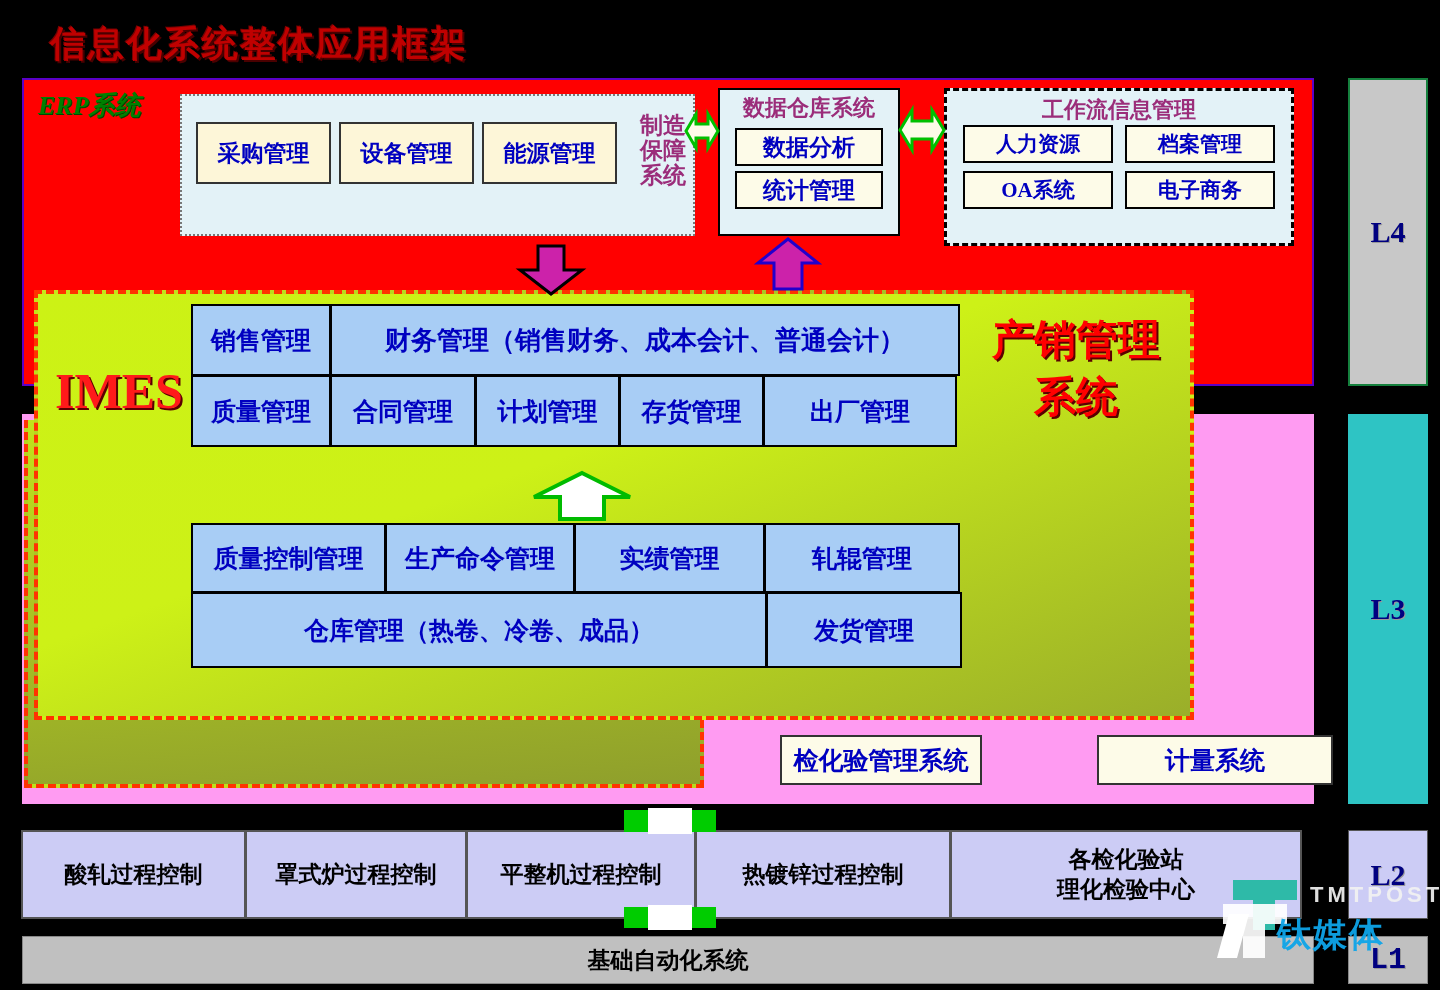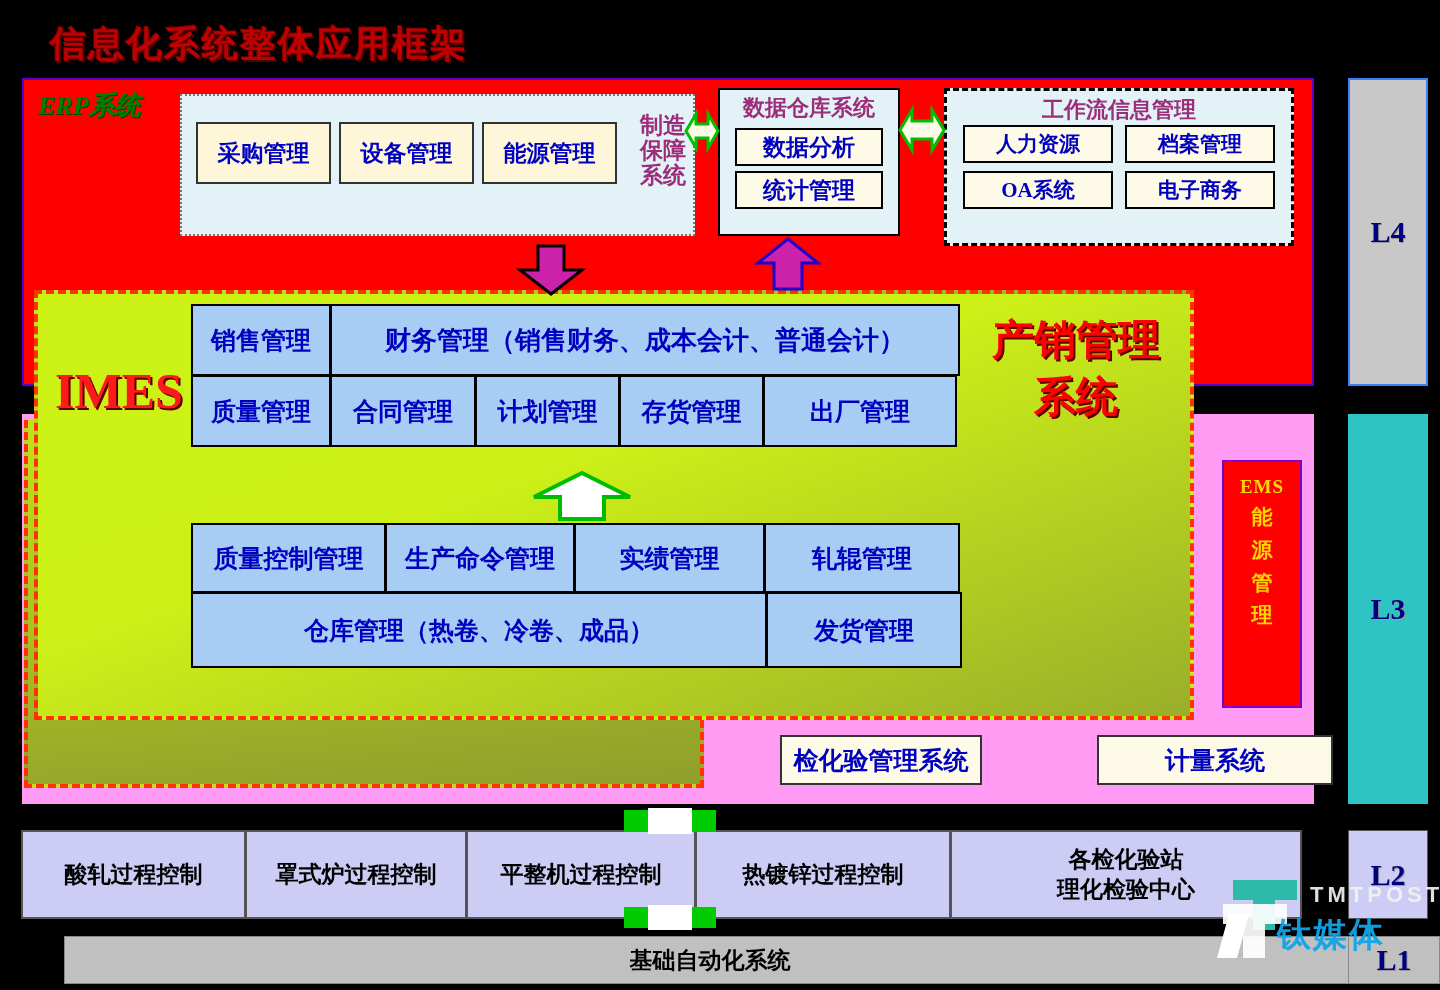--- a/index.html
+++ b/index.html
@@ -179,34 +179,33 @@
     font-family:"Liberation Serif","DejaVu Serif",serif;
   }
 
   
   #l1-row{
     position:absolute; left:22px; top:936px; width:1292px; height:48px;
     background:#c0c0c0; border:1px solid #888;
     display:flex; align-items:center; justify-content:center;
     color:#000; font-size:23px; font-weight:bold;
     font-family:"Liberation Serif","DejaVu Serif",serif;
-    margin-left:42px;
   }
 
   
   .lvl{
     position:absolute; display:flex; align-items:center; justify-content:center;
     font-size:30px; font-weight:bold; color:#000080;
     font-family:"Liberation Serif","DejaVu Serif",serif;
     text-shadow:1px 1px 0 #999;
   }
-  #lvl-l4{ left:1348px; top:78px; width:80px; height:308px; background:#c8c8c8; border:2px solid #3b82f6;}
+  #lvl-l4{ left:1348px; top:78px; width:80px; height:308px; background:#c8c8c8; border:2px solid #15803d;}
   #lvl-l3{ left:1348px; top:414px; width:80px; height:390px; background:#2ec4c4; }
   #lvl-l2{ left:1348px; top:830px; width:80px; height:89px;  background:#ccccf5; border:1px solid #555;}
-  #lvl-l1{ left:1348px; top:936px; width:92px; height:48px;  background:#c0c0c0; border:1px solid #888;}
+  #lvl-l1{ left:1348px; top:936px; width:80px; height:48px;  background:#c0c0c0; border:1px solid #888;font-family:Liberation Mono, monospace;}
 
   
   #watermark{
     position:absolute; left:1215px; top:868px; width:225px; height:120px;
     z-index:30; pointer-events:none;
   }
   #wm-tmtpost{
     position:absolute; left:95px; top:14px; color:#f2f2f2; font-size:22px;
     letter-spacing:4px; font-weight:bold; opacity:.92;
   }
@@ -300,27 +299,20 @@
       <div class="mcell" style="width:190px;height:70px">生产命令管理</div>
       <div class="mcell" style="width:191px;height:70px">实绩管理</div>
       <div class="mcell" style="width:196px;height:70px">轧辊管理</div>
     </div>
     <div class="mrow">
       <div class="mcell" style="width:576px;height:76px">仓库管理（热卷、冷卷、成品）</div>
       <div class="mcell" style="width:196px;height:76px">发货管理</div>
     </div>
   </div>
 
-  <div id="ems-box">
-    <div class="t lat">EMS</div>
-    <div class="t">能</div>
-    <div class="t">源</div>
-    <div class="t">管</div>
-    <div class="t">理</div>
-  </div>
 
   <div class="pinkbox" id="jhy-box">检化验管理系统</div>
   <div class="pinkbox" id="jl-box">计量系统</div>
 
   <svg class="arrow" style="left:618px; top:806px;" width="104" height="30">
     <polygon points="6,4 98,4 98,26 6,26" fill="#00cc00"></polygon>
     <polygon points="30,2 74,2 74,28 30,28" fill="#ffffff"></polygon>
   </svg>
   <svg class="arrow" style="left:618px; top:904px;" width="104" height="28">
     <polygon points="6,3 98,3 98,24 6,24" fill="#00cc00"></polygon>

